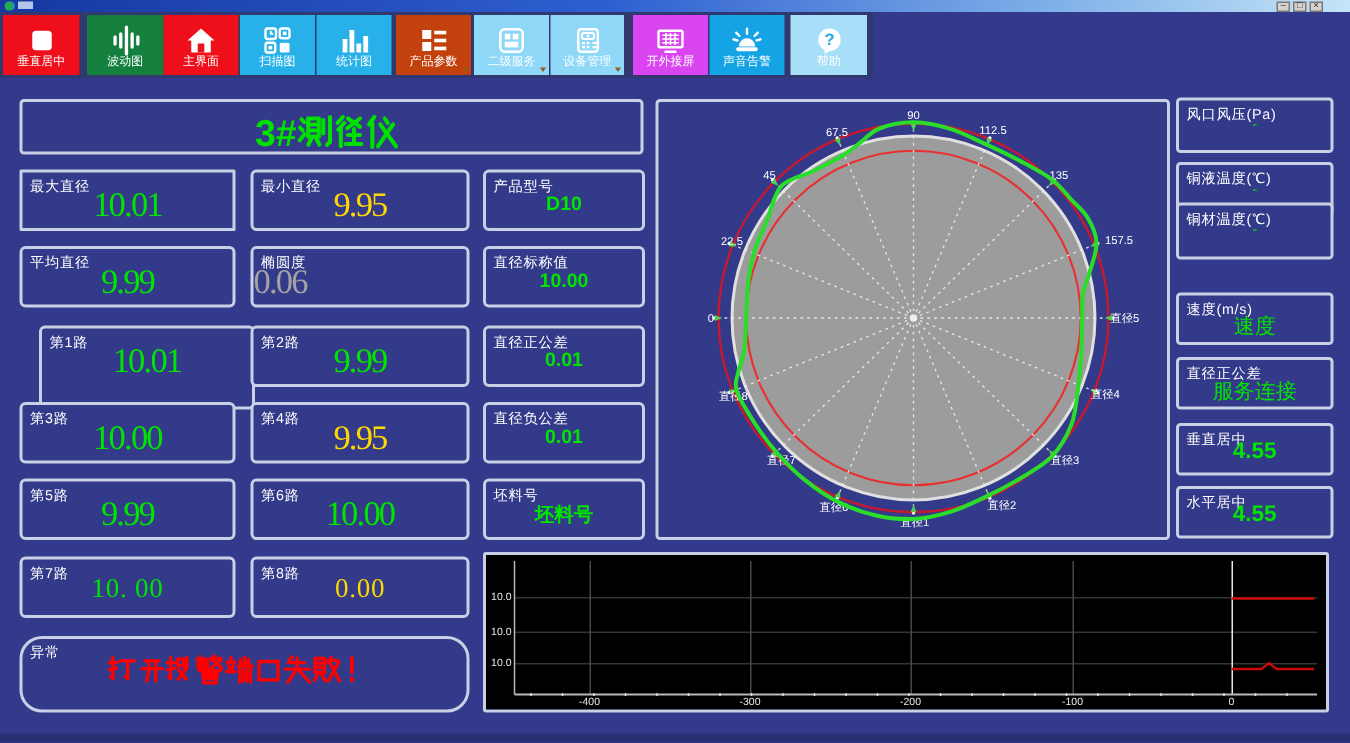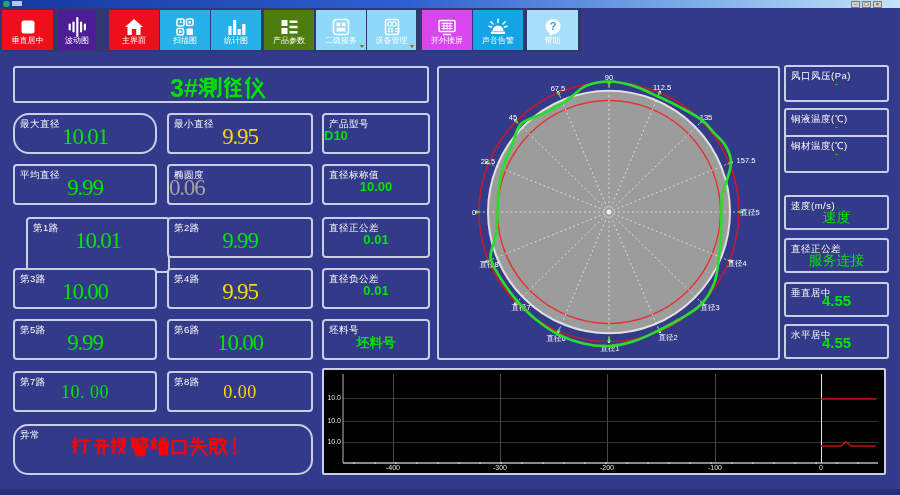--- a/index.html
+++ b/index.html
@@ -14,21 +14,21 @@
 <div style="position:absolute;left:851px;top:1px;width:9px;height:7px;background:#d6d3ce;border:1px solid #7a7a7a;box-sizing:border-box;font-size:6px;line-height:5px;text-align:center;color:#222">–</div>
 <div style="position:absolute;left:862px;top:1px;width:9px;height:7px;background:#d6d3ce;border:1px solid #7a7a7a;box-sizing:border-box;font-size:6px;line-height:5px;text-align:center;color:#222">□</div>
 <div style="position:absolute;left:873px;top:1px;width:9px;height:7px;background:#d6d3ce;border:1px solid #7a7a7a;box-sizing:border-box;font-size:6px;line-height:5px;text-align:center;color:#222">×</div>
 <div style="position:absolute;left:0;top:8px;width:582px;height:44px;background:#31376f"></div>
 <div class="tbtn" style="left:2px;width:51px;background:#ee0f1b">
     <svg width="22" height="22" viewBox="0 0 22 22" fill="none">
       <rect x="4.5" y="4.5" width="13" height="13" rx="2.5" fill="#fff"></rect>
     </svg>
     <div class="tx">垂直居中</div>
   </div>
-<div class="tbtn" style="left:58px;width:38px;background:#4c1d95">
+<div class="tbtn" style="left:58px;width:51px;background:#15803d">
     <svg width="22" height="22" viewBox="0 0 22 22" fill="none">
       <rect x="2.6" y="7.5" width="2.2" height="7" rx="1.1" fill="#fff"></rect>
       <rect x="6.4" y="5.5" width="2.2" height="11" rx="1.1" fill="#fff"></rect>
       <rect x="10.2" y="1" width="2.2" height="20" rx="1.1" fill="#fff"></rect>
       <rect x="14" y="5.5" width="2.2" height="11" rx="1.1" fill="#fff"></rect>
       <rect x="17.8" y="7.5" width="2.2" height="7" rx="1.1" fill="#fff"></rect>
     </svg>
     <div class="tx">波动图</div>
   </div>
 <div class="tbtn" style="left:109px;width:50px;background:#ee0f1b">
@@ -52,21 +52,21 @@
   </div>
 <div class="tbtn" style="left:211px;width:50px;background:#27b1e8">
     <svg width="22" height="22" viewBox="0 0 22 22" fill="none">
       <rect x="3.4" y="10" width="3.2" height="9" fill="#fff"></rect>
       <rect x="8" y="4" width="3.2" height="15" fill="#fff"></rect>
       <rect x="12.6" y="13" width="3.2" height="6" fill="#fff"></rect>
       <rect x="17.2" y="8" width="3.2" height="11" fill="#fff"></rect>
     </svg>
     <div class="tx">统计图</div>
   </div>
-<div class="tbtn" style="left:264px;width:50px;background:#4d7c0f">
+<div class="tbtn" style="left:264px;width:50px;background:#c2410c">
     <svg width="22" height="22" viewBox="0 0 22 22" fill="none">
       <rect x="3.5" y="4" width="6" height="6" fill="#fff"></rect>
       <rect x="3.5" y="12" width="6" height="6" fill="#fff"></rect>
       <rect x="11.5" y="4.5" width="8" height="2.4" fill="#fff"></rect>
       <rect x="11.5" y="9.8" width="8" height="2.4" fill="#fff"></rect>
       <rect x="11.5" y="15.1" width="8" height="2.4" fill="#fff"></rect>
     </svg>
     <div class="tx">产品参数</div>
     <div style="position:absolute;right:2px;bottom:2px;width:0;height:0;border-left:2.5px solid transparent;border-right:2.5px solid transparent;border-top:3.5px solid #96591e"></div>
   </div>
@@ -150,31 +150,31 @@
       </g>
       <g stroke="#00e000" stroke-width="2.7" stroke-linecap="round">
         <line x1="234.5" y1="10.0" x2="231.0" y2="15.0"></line>
         <line x1="233.2" y1="14.0" x2="233.2" y2="30.0"></line>
         <line x1="241.5" y1="11.0" x2="243.5" y2="14.0"></line>
         <line x1="247.0" y1="15.0" x2="237.0" y2="29.5"></line>
         <line x1="238.5" y1="15.0" x2="249.0" y2="29.5"></line>
       </g>
     </svg>
   </div>
-<div class="bx" style="left:13px;top:113px;width:144px;height:41px;border-width:2px;border-radius:16px">
+<div class="bx" style="left:13px;top:113px;width:144px;height:41px;border-width:2px;border-radius:1px">
     <div class="lb">最大直径</div>
     <div style="position:absolute;left:0;right:0;top:9px;text-align:center;color:#00e400;font-size:23px;font-weight:400;font-family:'Liberation Serif',serif;letter-spacing:-1.2px">10.01</div>
   </div>
 <div class="bx" style="left:167px;top:113px;width:146px;height:41px;border-width:2px;border-radius:4px">
     <div class="lb">最小直径</div>
     <div style="position:absolute;left:0;right:0;top:9px;text-align:center;color:#ffd800;font-size:23px;font-weight:400;font-family:'Liberation Serif',serif;letter-spacing:-1.2px">9.95</div>
   </div>
 <div class="bx" style="left:322px;top:113px;width:108px;height:41px;border-width:2px;border-radius:4px">
     <div class="lb">产品型号</div>
-    <div style="position:absolute;left:0;right:0;top:13px;color:#00e400;font-size:13px;font-weight:700;font-family:'Liberation Sans',sans-serif;">D10</div>
+    <div style="position:absolute;left:0;right:0;top:13px;text-align:center;color:#00e400;font-size:13px;font-weight:700;font-family:'Liberation Sans',sans-serif;">D10</div>
   </div>
 <div class="bx" style="left:13px;top:164px;width:144px;height:41px;border-width:2px;border-radius:4px">
     <div class="lb">平均直径</div>
     <div style="position:absolute;left:0;right:0;top:9px;text-align:center;color:#00e400;font-size:23px;font-weight:400;font-family:'Liberation Serif',serif;letter-spacing:-1.2px">9.99</div>
   </div>
 <div class="bx" style="left:167px;top:164px;width:146px;height:41px;border-width:2px;border-radius:4px">
     <div class="lb">椭圆度</div>
     <div style="position:absolute;left:0;right:0;top:9px;text-align:left;color:#a3a3a3;font-size:23px;font-weight:400;font-family:'Liberation Serif',serif;letter-spacing:-1.2px">0.06</div>
   </div>
 <div class="bx" style="left:322px;top:164px;width:108px;height:41px;border-width:2px;border-radius:4px">

